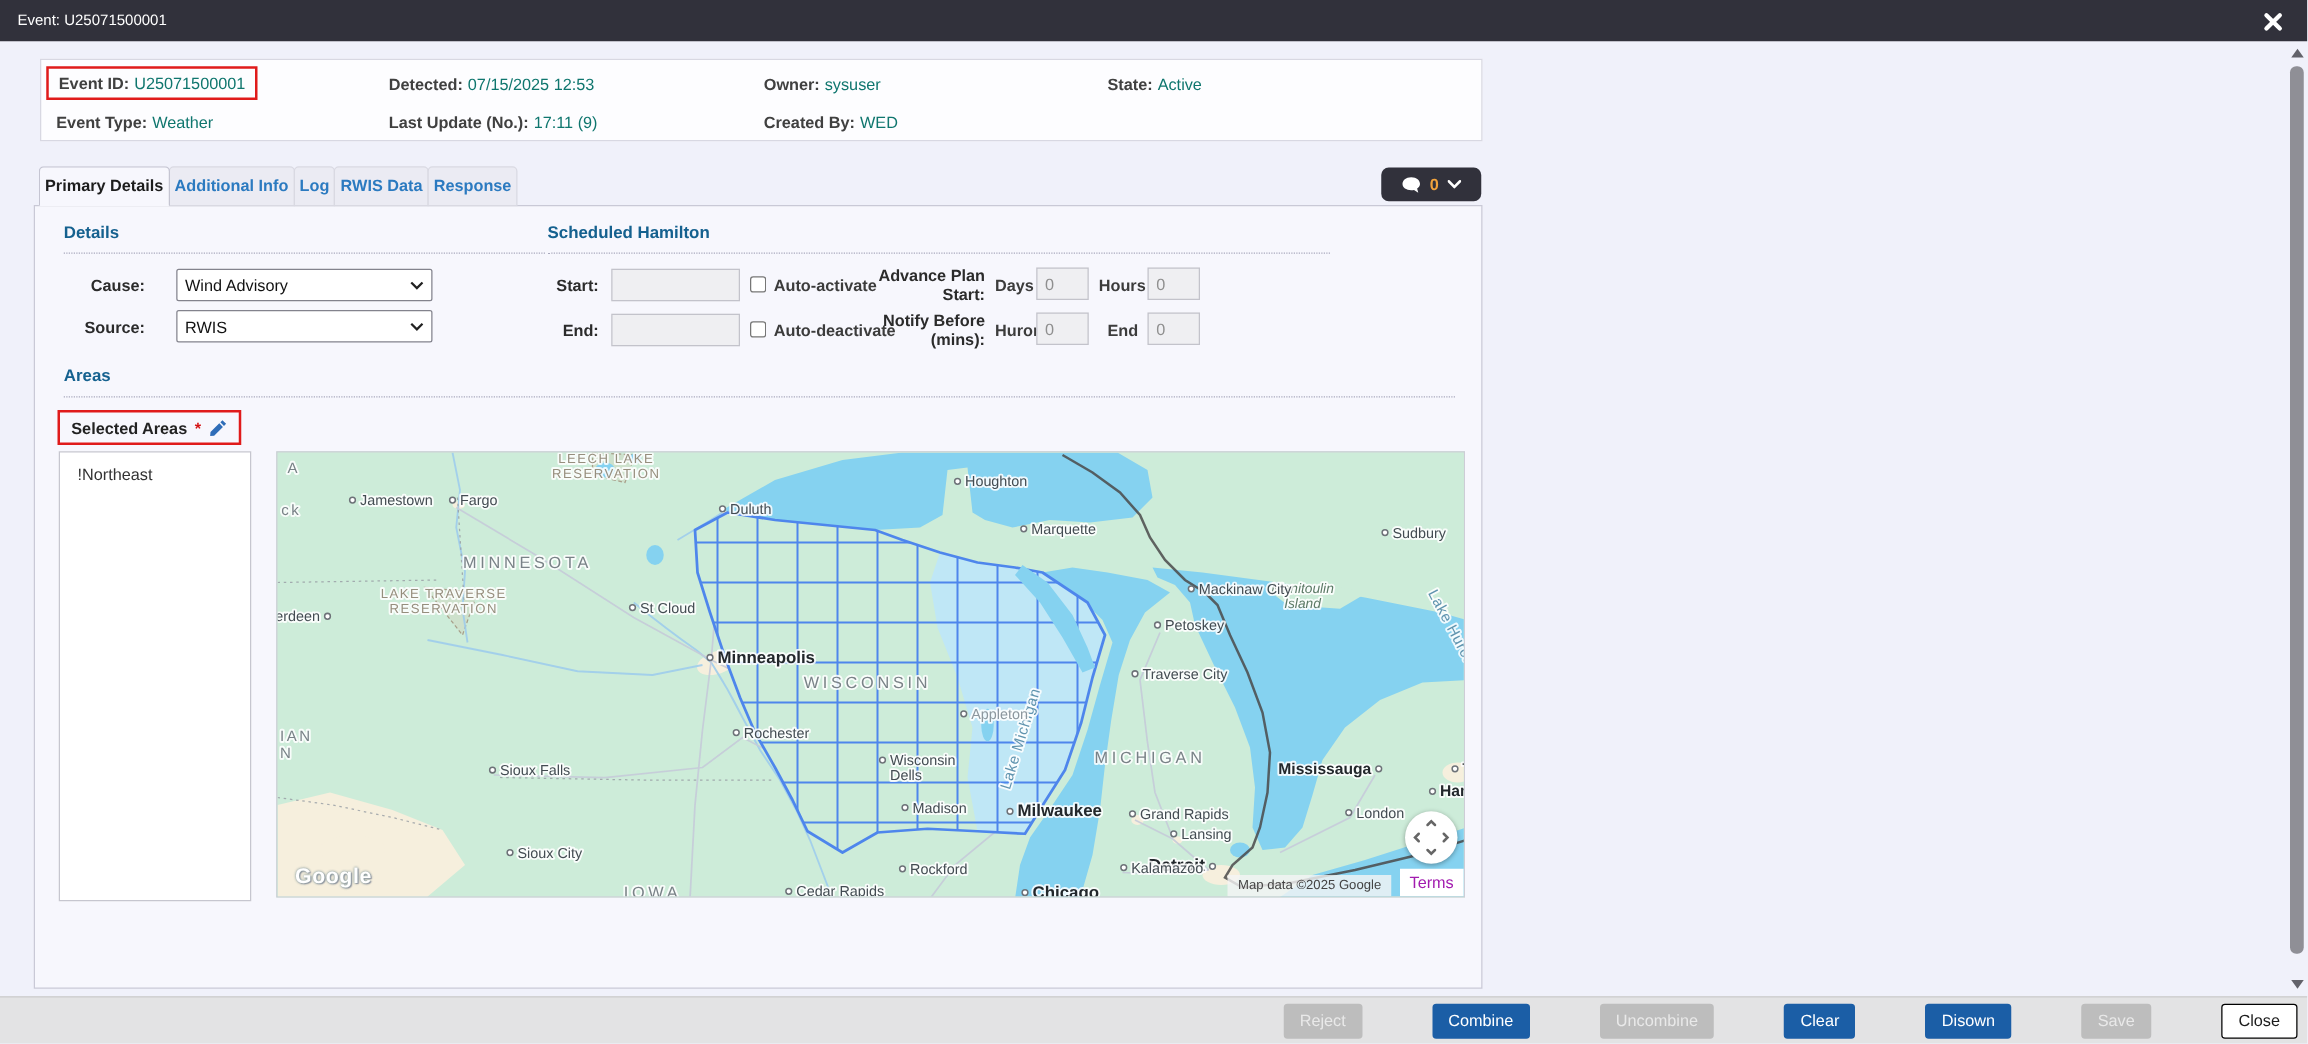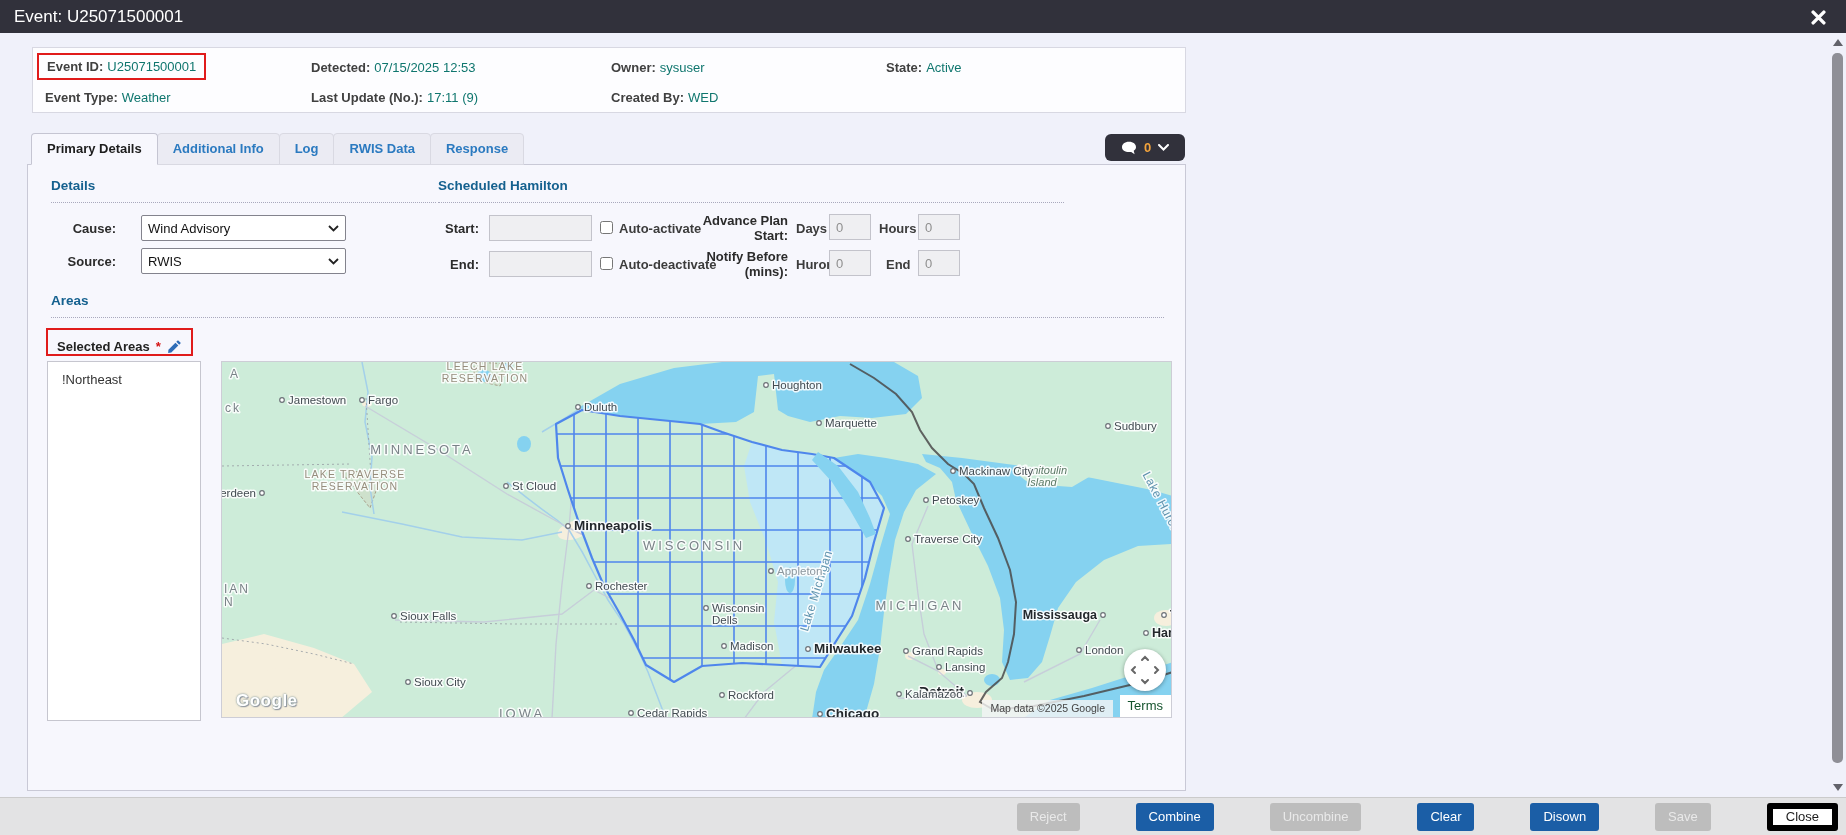--- a/index.html
+++ b/index.html
@@ -1,35 +1,35 @@
 <!DOCTYPE html>
 <html><head>
 <meta charset="utf-8">
 <style>
   * { margin:0; padding:0; box-sizing:border-box; }
   body { font-family:"Liberation Sans", sans-serif; background:#f0f1fa; }
   #stage { position:relative; width:1846px; height:835px; overflow:hidden; background:#f0f1fa; }
 
   
   .titlebar { position:absolute; left:0; top:0; width:1846px; height:33px; background:#31313b; color:#fff; }
-  .titlebar .t { position:absolute; left:14px; top:0; line-height:33px; font-size:17px;text-align:right; }
+  .titlebar .t { position:absolute; left:14px; top:0; line-height:33px; font-size:12px;text-align:right; }
   .titlebar .close { position:absolute; right:16px; top:5px; width:24px; height:24px; cursor:pointer;
                      display:flex; align-items:center; justify-content:center; }
 
   
   .hdrbox { position:absolute; left:32px; top:47px; width:1154px; height:66px; background:#fdfdff; border:1px solid #d8d8e2; font-size:13px; color:#333; }
   .fld { position:absolute; white-space:nowrap; }
   .fld .lbl { font-weight:bold; color:#404040; }
   .fld .val { margin-left:4px; color:#0f766e; }
   .red-outline { border:2px solid #e01b1b; }
   .eventid-box { position:absolute; left:4px; top:5px; height:27px; display:flex; align-items:center; padding:0 8px; }
 
   
   .tabs { position:absolute; left:32px; top:133px; display:flex; height:32px; }
-  .tab { padding:0 15px; line-height:30px; font-size:13px; font-weight:bold; color:#2b7ac0;
+  .tab { padding:0 4px; line-height:30px; font-size:13px; font-weight:bold; color:#2b7ac0;
          background:#ebebf3; border:1px solid #d9d9e2; margin-left:-1px;
          border-radius:4px 4px 0 0; cursor:pointer; position:relative; z-index:1; }
   .tab.active { background:#f7f7fd; color:#1d1d1d; border:1px solid #c5c5d2; border-bottom:1px solid #f7f7fd; z-index:3; }
   .badge { position:absolute; left:1105px; top:134px; width:80px; height:27px; background:#31313b; border-radius:6px;
            display:flex; align-items:center; justify-content:center; gap:7px; cursor:pointer; }
   .badge .cnt { color:#f2a33c; font-size:13px; font-weight:bold; }
 
   
   .panel { position:absolute; left:27px; top:164px; width:1159px; height:627px; background:#f7f7fd; border:1px solid #c9c9d6; }
   .sect-h { position:absolute; font-size:13.5px; font-weight:bold; color:#15618f; padding-bottom:9px; border-bottom:1px dotted #a9a9bd; }
@@ -39,44 +39,44 @@
   .selwrap select { width:100%; height:100%; font-size:13px; font-family:"Liberation Sans",sans-serif; color:#111;
                     border:1px solid #83838d; background:#fff; border-radius:2px; padding:0 22px 0 6px;
                     appearance:none; -webkit-appearance:none; }
   .selwrap svg { position:absolute; right:7px; top:10px; pointer-events:none; }
   .txt { position:absolute; height:26px; border:1px solid #c3c3cb; background:#efeff2; font-size:13px; padding:0 6px; color:#8f8f8f; }
   .num { width:42px; }
   .cbx { position:absolute; width:13px; height:13px; }
 
   .areas-list { position:absolute; left:19px; top:196px; width:154px; height:360px; background:#fff; border:1px solid #c6c6cf; overflow:auto; }
   .areas-list .item { padding:10px 14px; font-size:13px; color:#333; cursor:pointer; }
-  .selareas { position:absolute; left:18px; top:163px; height:28px; display:flex; align-items:flex-end; gap:6px; padding:0 9px; }
+  .selareas { position:absolute; left:18px; top:163px; height:28px; display:flex; align-items:center; gap:6px; padding:0 9px; }
   .selareas .t1 { font-size:13px; font-weight:bold; color:#222; }
   .selareas .ast { color:#d41212; font-weight:bold; font-size:13px; }
 
   
   .map { position:absolute; left:193px; top:196px; width:951px; height:357px; border:1px solid #cdcdd6; overflow:hidden; background:#cdecd9; cursor:grab; }
   text.halo { paint-order:stroke; stroke:#ffffff; stroke-opacity:.85; stroke-width:3px; stroke-linejoin:round;
               font-family:"Liberation Sans",sans-serif; }
   .pan { position:absolute; left:902px; top:287px; width:42px; height:42px; border-radius:50%; background:#fff;
          box-shadow:0 1px 4px rgba(0,0,0,.35); display:flex; align-items:center; justify-content:center; cursor:pointer; }
   .attrib { position:absolute; right:58px; bottom:0; height:17px; background:rgba(245,245,245,.8);
             font-size:10.5px; color:#444; line-height:17px; padding:0 8px; }
-  .terms { position:absolute; right:0; bottom:0; height:22px; background:#fff; font-size:13px; color:#14532d;
+  .terms { position:absolute; right:0; bottom:0; height:22px; background:#fff; font-size:13px; color:#a21caf;
            line-height:22px; padding:0 8px; cursor:pointer; }
   .glogo { position:absolute; left:14px; bottom:6px; font-size:17px; font-weight:bold; color:#fff; letter-spacing:.5px;
            text-shadow:0 0 2px #9aa, 0 0 2px #9aa, 1px 1px 1px #889; }
 
   
   .footer { position:absolute; left:0; top:797px; width:1846px; height:38px; background:#e3e3e4; border-top:1px solid #cbcbcb;
             display:flex; align-items:center; justify-content:flex-end; gap:9px; padding-right:8px; }
   .btn { height:28px; padding:0 13px; font-size:13px; font-family:"Liberation Sans",sans-serif; border-radius:3px; border:none; cursor:pointer;margin-left:47px; }
   .btn.disabled { background:#bdbdbd; color:#e9e9e9; cursor:default; }
   .btn.primary { background:#1b5ea6; color:#fff; }
-  .btn.light { background:#fff; color:#1c1c1c; border:6px solid #000000; }
+  .btn.light { background:#fff; color:#1c1c1c; border:1px solid #000000; }
 
   
   .sbar { position:absolute; right:0; top:33px; width:17px; height:764px; }
   .sbar .arr-up { position:absolute; left:4px; top:6px; width:0; height:0; border-left:5px solid transparent; border-right:5px solid transparent; border-bottom:7px solid #62626a; }
   .sbar .arr-dn { position:absolute; left:4px; bottom:6px; width:0; height:0; border-left:5px solid transparent; border-right:5px solid transparent; border-top:7px solid #62626a; }
   .sbar .thumb { position:absolute; left:3px; top:20px; width:11px; height:710px; background:#8f8f96; border-radius:5px; cursor:pointer; }
 </style>
 </head>
 <body>
 

